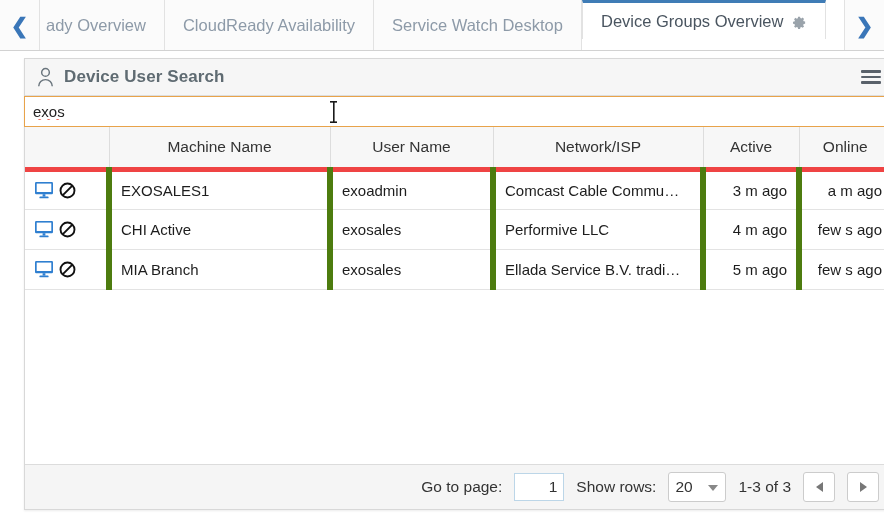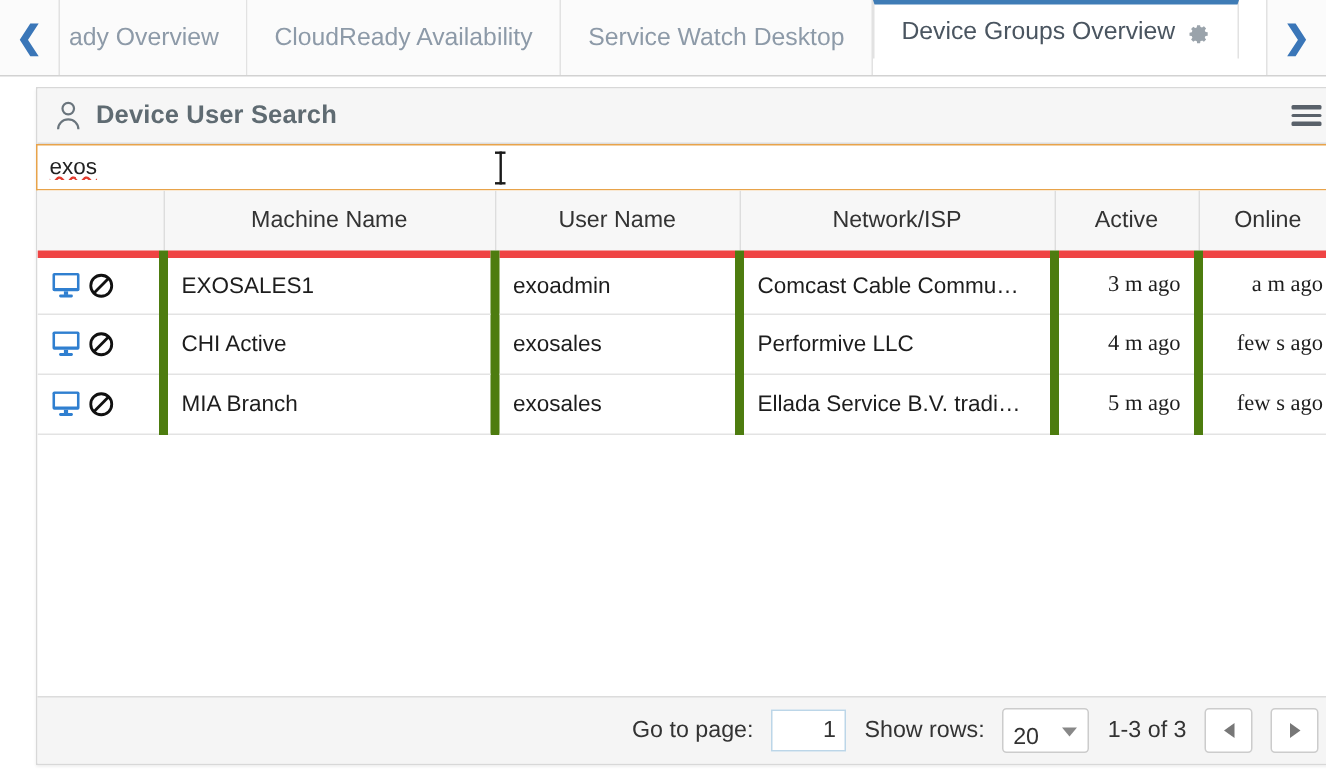--- a/index.html
+++ b/index.html
@@ -220,21 +220,21 @@
     box-sizing: border-box;
     white-space: nowrap;
     overflow: hidden;
     text-overflow: ellipsis;
   }
   table.grid td:last-child { border-right: none; }
   td.c-icons {
     text-align: left;
     padding-left: 18px;
   }
-  td.c-num { text-align: right; padding-right: 12px; font-family: Liberation Serif, serif; }
+  td.c-num { text-align: right; padding-right: 12px; }
   .icon-pair {
     display: flex;
     align-items: center;
     gap: 5px;
   }
   .monitor-icon { width: 20px; height: 18px; display: block; }
   .block-icon { width: 17px; height: 17px; display: block; }
 
   
   .panel-footer {
@@ -265,21 +265,21 @@
     outline: none;
   }
   .rows-select {
     width: 58px;
     height: 30px;
     box-sizing: border-box;
     border: 1px solid #cccccc;
     border-radius: 3px;
     background: #ffffff;
     display: flex;
-    align-items: flex-end;
+    align-items: center;
     padding: 0 6px;
     font-size: 15.5px;
     color: #333333;
     cursor: pointer;
     position: relative;
   }
   .rows-select .caret {
     position: absolute;
     right: 7px;
     top: 50%;

